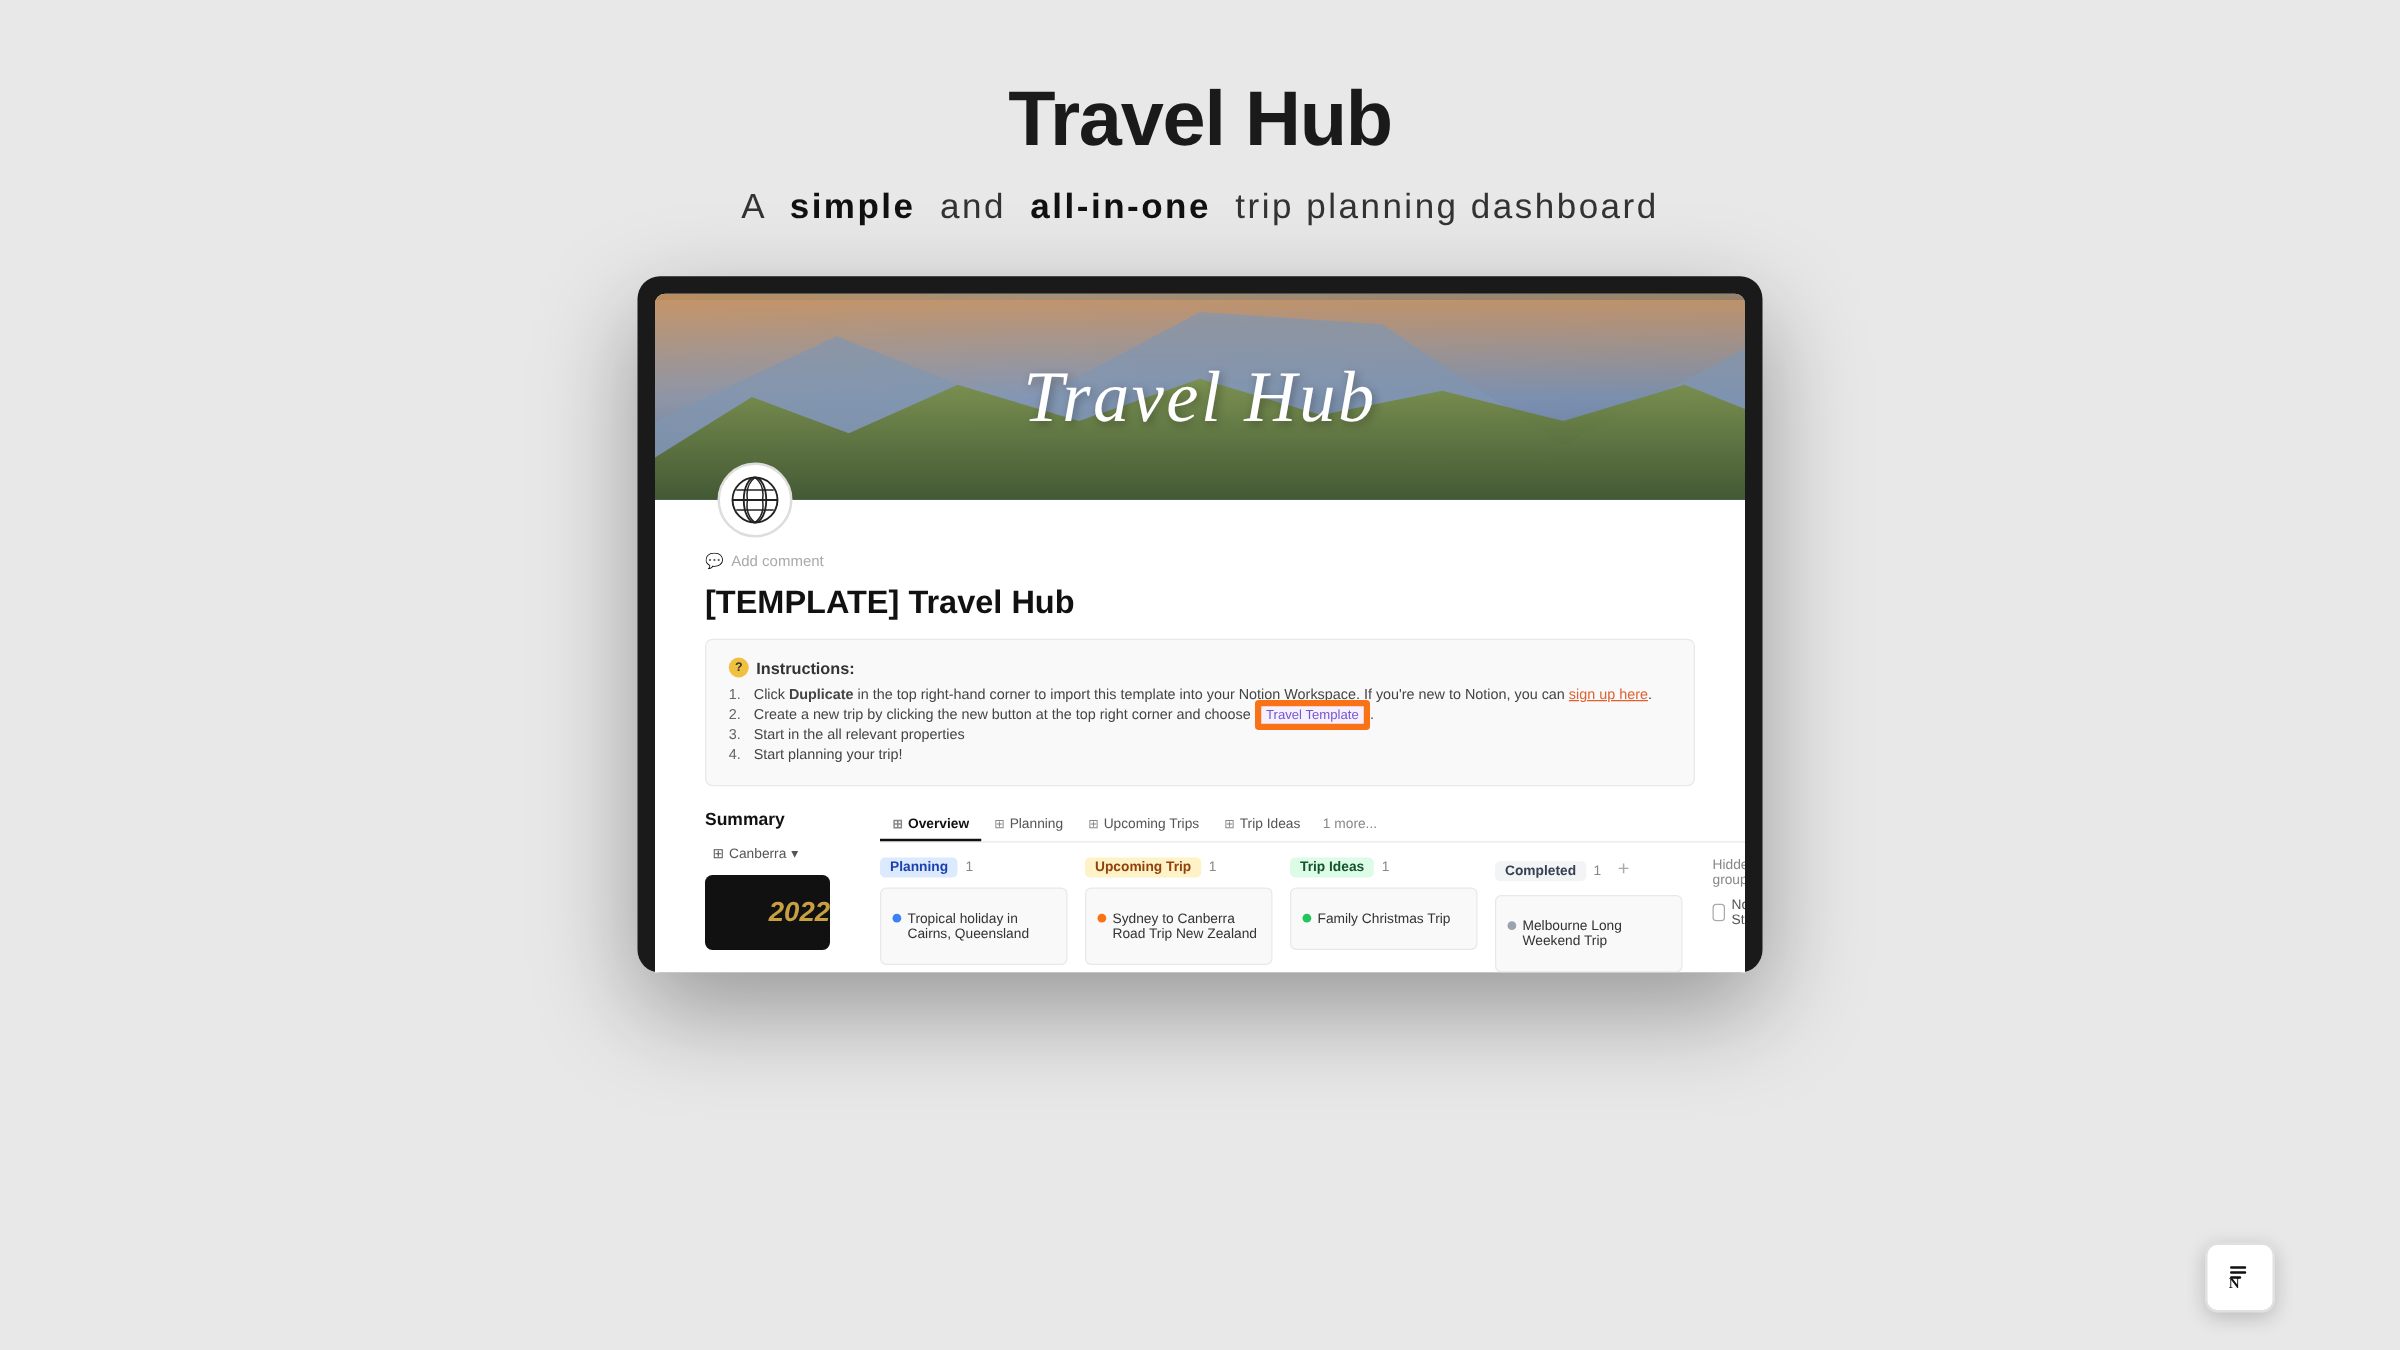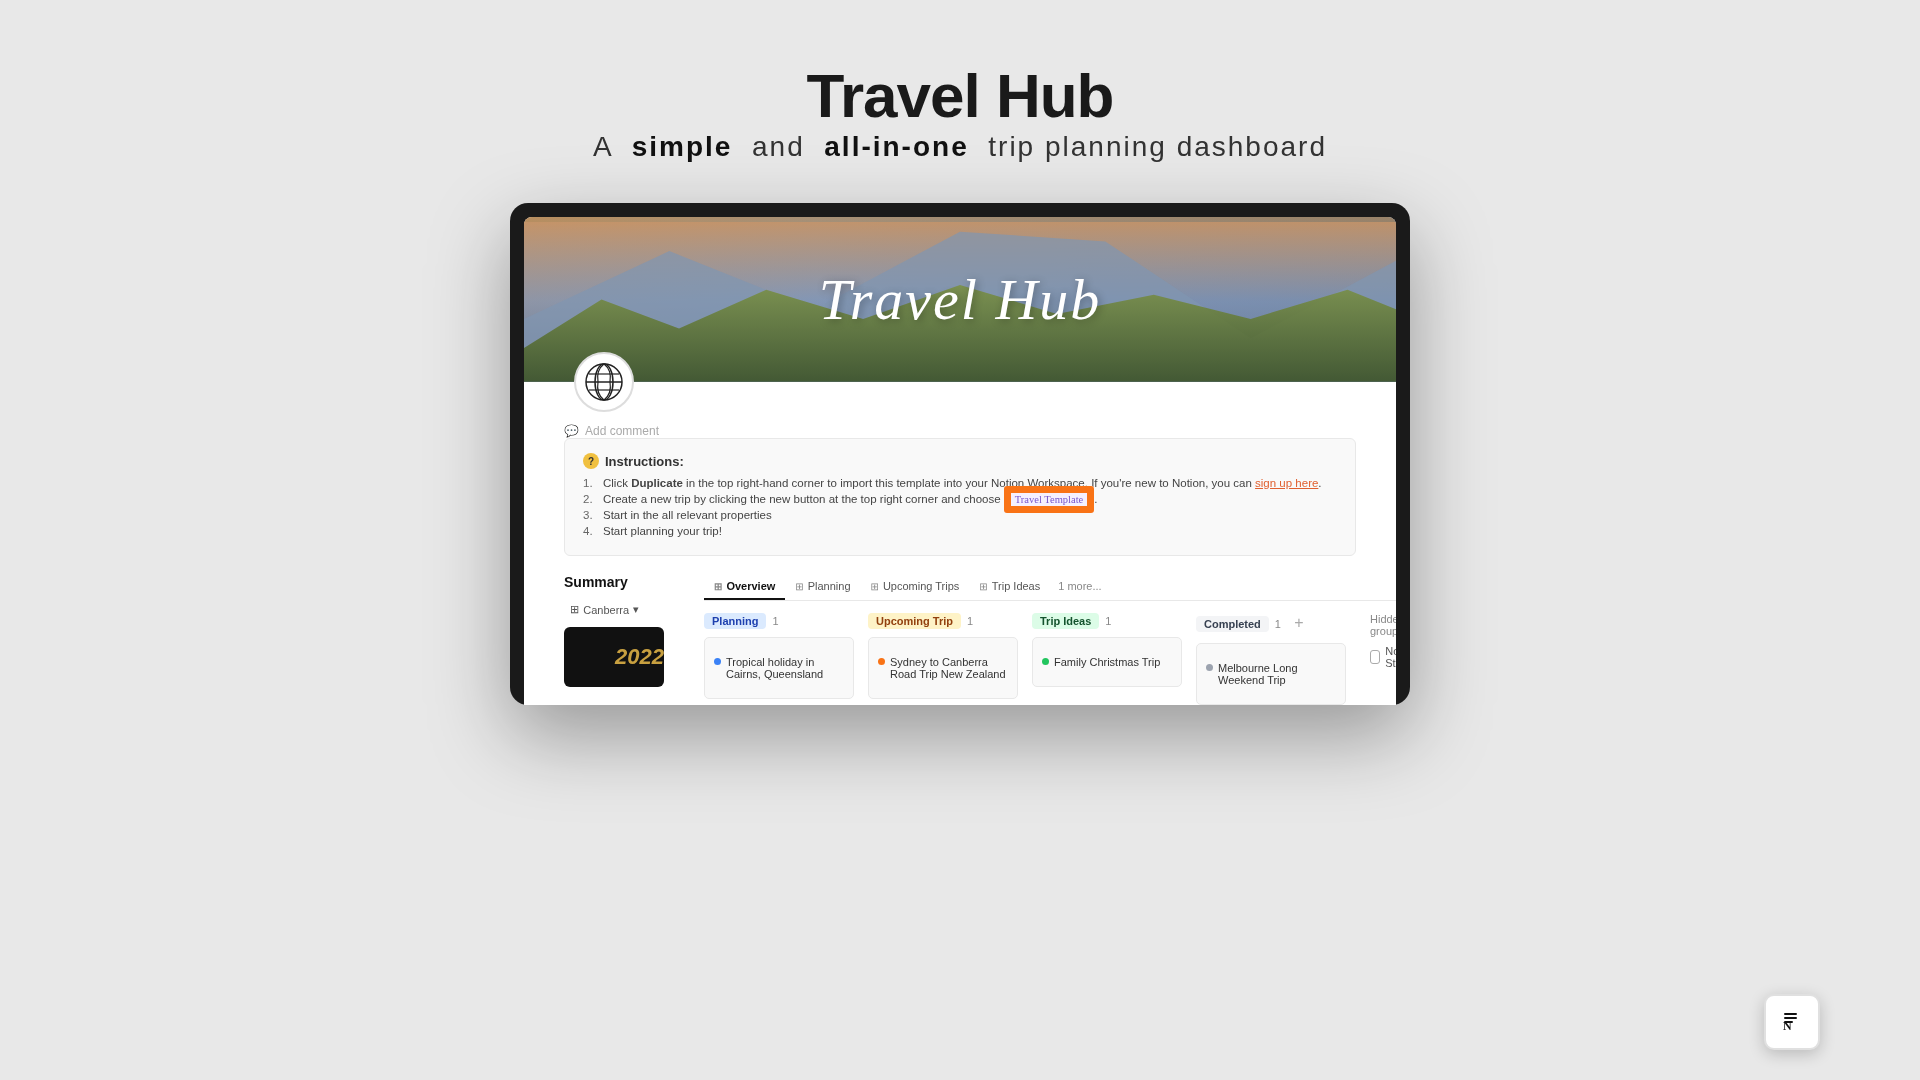--- a/index.html
+++ b/index.html
@@ -21,20 +21,21 @@
       font-weight: 800;
       color: #1a1a1a;
       margin-top: 60px;
       letter-spacing: -1px;
     }
 
     .page-subtitle {
       font-size: 28px;
       color: #333;
       font-weight: 300;
+      margin-top: 18px;
       letter-spacing: 2px;
     }
 
     .page-subtitle strong {
       font-weight: 800;
       color: #111;
     }
 
     .device-wrapper {
       margin-top: 40px;
@@ -181,25 +182,25 @@
       gap: 6px;
     }
 
     .instructions-list li .num {
       min-width: 14px;
       color: #666;
     }
 
     .code-tag {
       background: #f5f0ff;
-      border: 7px solid #f97316;
+      border: 5px solid #f97316;
       color: #7755cc;
       border-radius: 3px;
       padding: 1px 4px;
-      font-family: Liberation Serif, serif;
+      font-family: Liberation Sans, sans-serif;
       font-size: 10.5px;
     }
 
     .link-text {
       color: #e06030;
       text-decoration: underline;
     }
 
     
     .bottom-section {
@@ -465,20 +466,21 @@
           <path d="M 22 4 Q 30 10 28 22 Q 30 34 22 40" stroke="#222" stroke-width="1.2" fill="none"></path>
           <path d="M 22 4 Q 14 10 16 22 Q 14 34 22 40" stroke="#222" stroke-width="1.2" fill="none"></path>
         </svg>
       </div>
 
       <div class="add-comment">
         <span class="add-comment-icon">💬</span>
         <span>Add comment</span>
       </div>
 
+      <div class="page-doc-title">[TEMPLATE] Travel Hub</div>
 
       <div class="instructions-box">
         <div class="instructions-header">
           <span class="q-icon">?</span>
           <span>Instructions:</span>
         </div>
         <ul class="instructions-list">
           <li>
             <span class="num">1.</span>
             <span>Click <strong>Duplicate</strong> in the top right-hand corner to import this template into your Notion Workspace. If you're new to Notion, you can <span class="link-text">sign up here</span>.</span>

